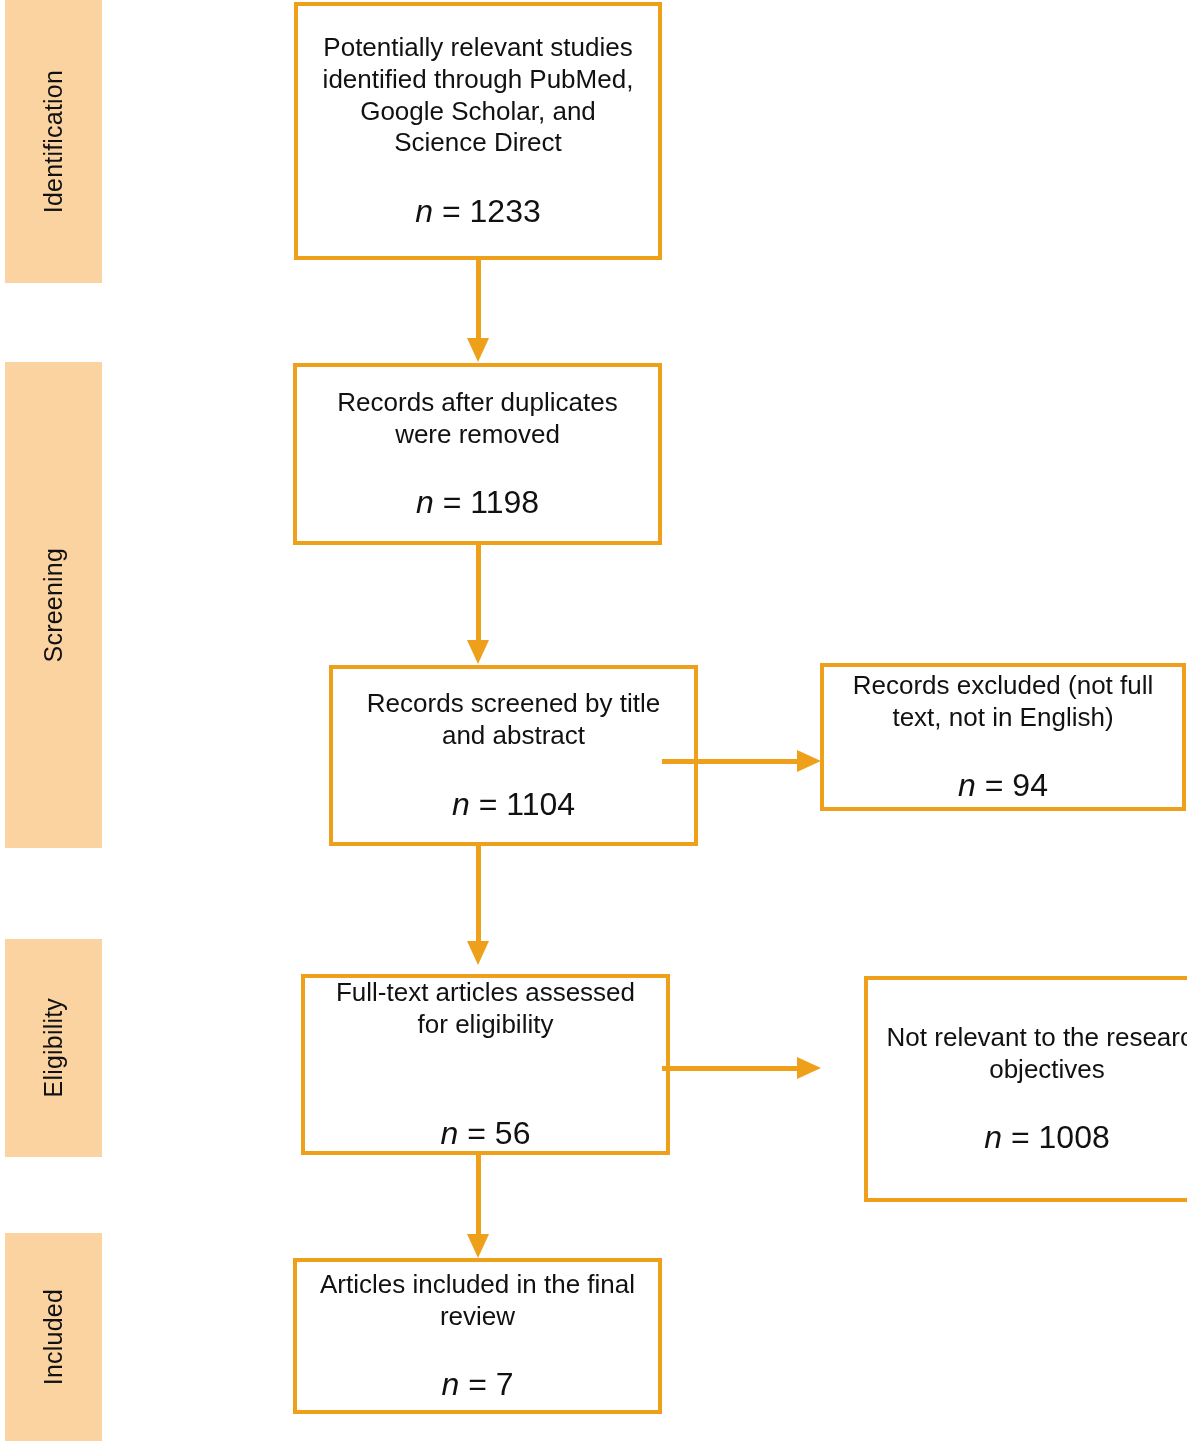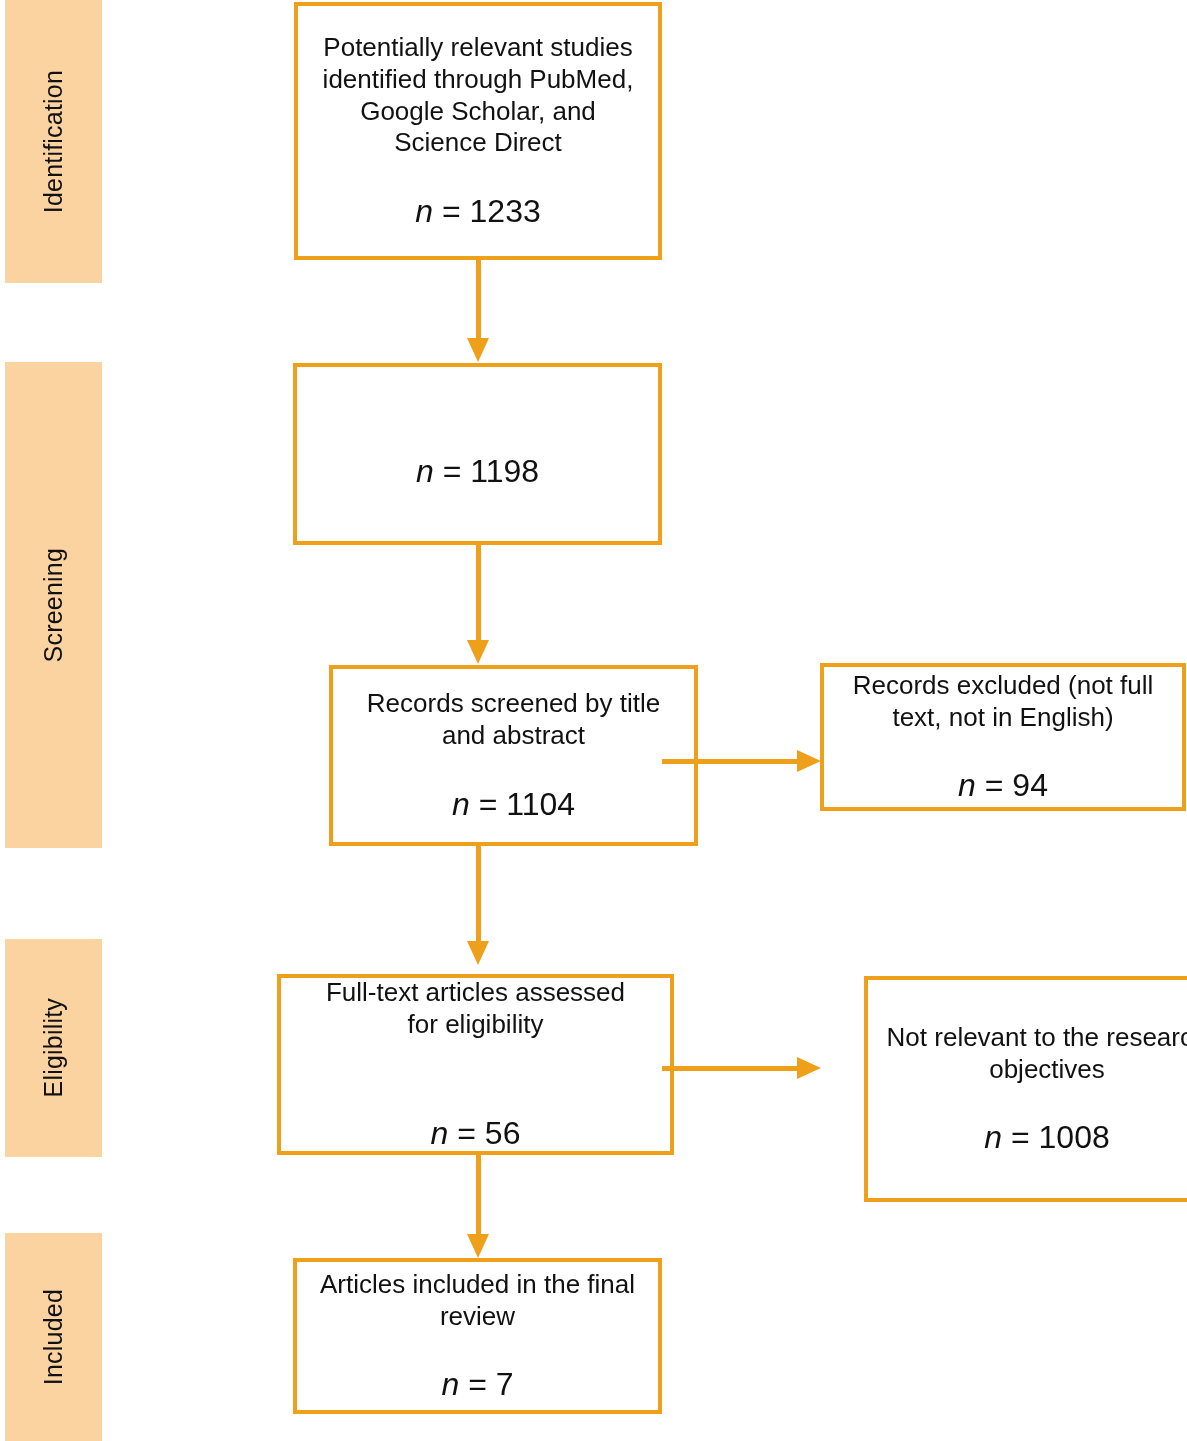--- a/index.html
+++ b/index.html
@@ -112,20 +112,21 @@
 
   <div class="flow-box" style="left:294px;top:2px;width:368px;height:258px;">
     <div class="box-text">Potentially relevant studies identified through PubMed, Google Scholar, and Science Direct</div>
     <div class="box-n"><i>n</i><span> = </span><span>1233</span></div>
   </div>
 
   <div class="v-line" style="left:476px;top:260px;height:80px;"></div>
   <div class="v-head" style="left:467px;top:338px;"></div>
 
   <div class="flow-box" style="left:293px;top:363px;width:369px;height:182px;">
+    <div class="box-text">Records after duplicates were removed</div>
     <div class="box-n"><i>n</i><span> = </span><span>1198</span></div>
   </div>
 
   <div class="v-line" style="left:476px;top:545px;height:96px;"></div>
   <div class="v-head" style="left:467px;top:640px;"></div>
 
   <div class="flow-box" style="left:293px;top:665px;width:369px;height:181px;margin-left:36px;">
     <div class="box-text">Records screened by title and abstract</div>
     <div class="box-n"><i>n</i><span> = </span><span>1104</span></div>
   </div>
@@ -134,21 +135,21 @@
   <div class="h-head" style="left:797px;top:750px;"></div>
 
   <div class="flow-box" style="left:820px;top:663px;width:366px;height:148px;">
     <div class="box-text">Records excluded (not full text, not in English)</div>
     <div class="box-n"><i>n</i><span> = </span><span>94</span></div>
   </div>
 
   <div class="v-line" style="left:476px;top:846px;height:96px;"></div>
   <div class="v-head" style="left:467px;top:941px;"></div>
 
-  <div class="flow-box" style="left:277px;top:974px;width:397px;height:181px;gap:40px;">
+  <div class="flow-box" style="left:301px;top:974px;width:369px;height:181px;gap:40px;">
     <div class="box-text">Full-text articles assessed for eligibility</div>
     <div class="box-n"><i>n</i><span> = </span><span>56</span></div>
   </div>
 
   <div class="h-line" style="left:662px;top:1066px;width:140px;"></div>
   <div class="h-head" style="left:797px;top:1057px;"></div>
 
   <div class="flow-box" style="left:820px;top:976px;width:366px;height:226px;margin-left:44px;">
     <div class="box-text">Not relevant to the research objectives</div>
     <div class="box-n"><i>n</i><span> = </span><span>1008</span></div>

